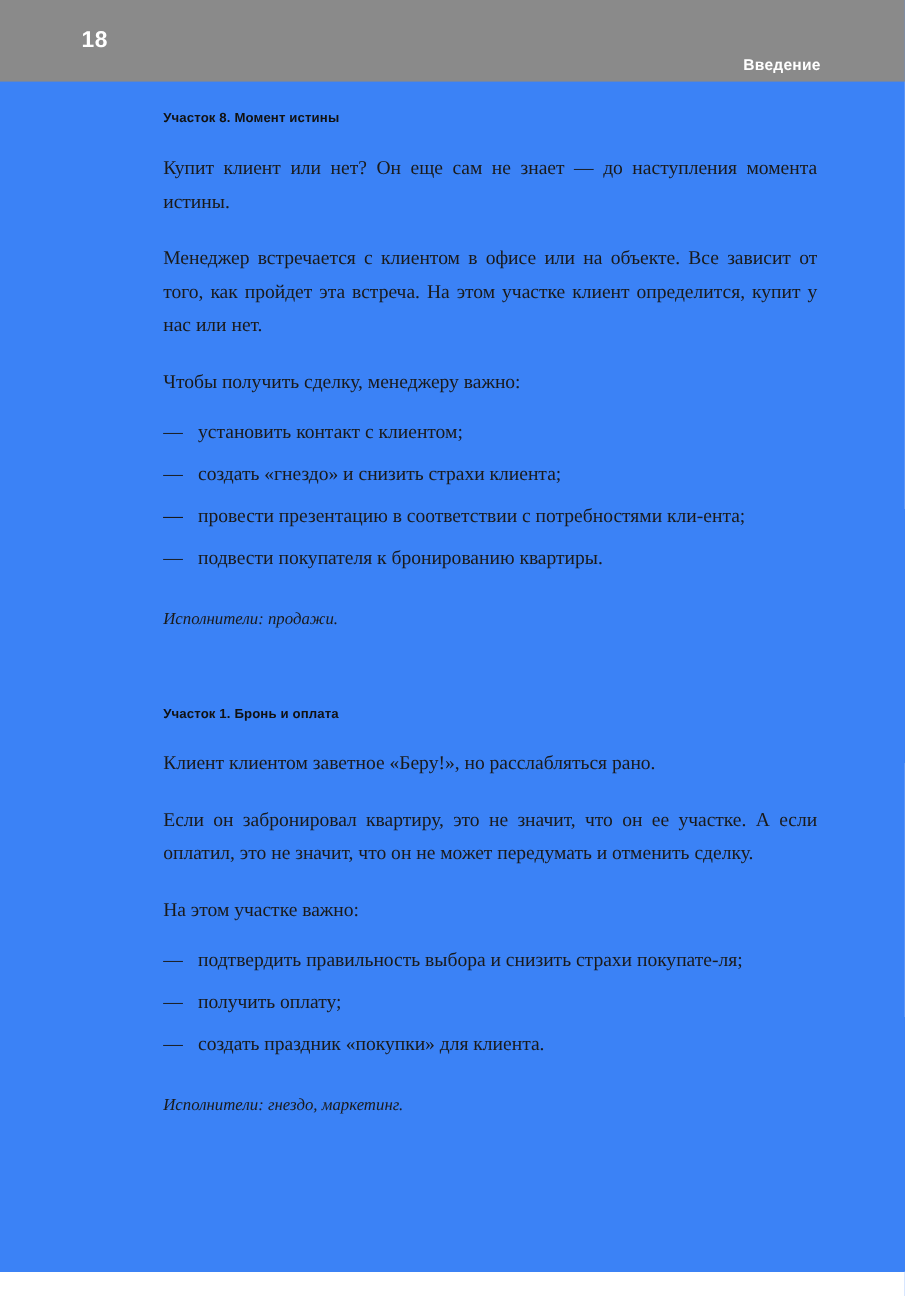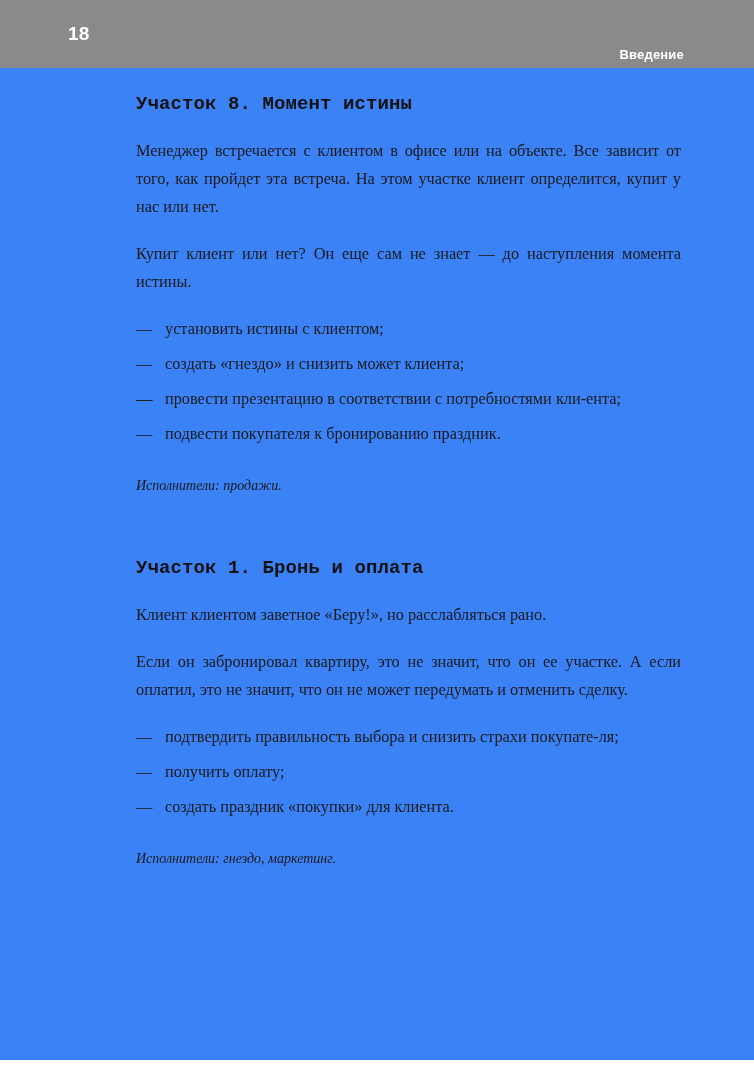--- a/index.html
+++ b/index.html
@@ -63,23 +63,23 @@
   .content {
     position: absolute;
     top: 68px;
     left: 136px;
     width: 545px;
     box-sizing: border-box;
     padding-top: 24px;
   }
 
   h2.section-heading {
-    font-family: Liberation Mono, monospace;
+    font-family: Liberation Sans, sans-serif;
     font-weight: bold;
-    font-size: 19px;
+    font-size: 11px;
     line-height: 1.3;
     margin: 0 0 20px 0;
     color: #111111;
     letter-spacing: 0.1px;
   }
 
   h2.section-heading.second {
     margin-top: 58px;
   }
 
@@ -133,55 +133,57 @@
 
   <div class="header-band">
     <span class="header-page-number">18</span>
     <span class="header-section-title">Введение</span>
   </div>
 
   <div class="content">
 
     <h2 class="section-heading">Участок 8. Момент истины</h2>
 
+    <p class="body-text">Купит клиент или нет? Он еще сам не знает — до наступления момента истины.</p>
+
     <p class="body-text">Менеджер встречается с клиентом в офисе или на объекте. Все зависит от того, как пройдет эта встреча. На этом участке клиент определится, купит у нас или нет.</p>
 
-    <p class="body-text">Купит клиент или нет? Он еще сам не знает — до наступления момента истины.</p>
-
+    <p class="body-text tight">Чтобы получить сделку, менеджеру важно:</p>
 
     <ul class="dash-list">
       <li>
         <span class="dash">—</span>
-        <span>установить истины с клиентом;</span>
-      </li>
-      <li>
-        <span class="dash">—</span>
-        <span>создать «гнездо» и снизить может клиента;</span>
+        <span>установить контакт с клиентом;</span>
+      </li>
+      <li>
+        <span class="dash">—</span>
+        <span>создать «гнездо» и снизить страхи клиента;</span>
       </li>
       <li>
         <span class="dash">—</span>
       </li>
       <li>
         <span class="dash">—</span>
         <span>провести презентацию в соответствии с потребностями кли-ента;</span>
       </li>
       <li>
         <span class="dash">—</span>
-        <span>подвести покупателя к бронированию праздник.</span>
+        <span>подвести покупателя к бронированию квартиры.</span>
       </li>
     </ul>
 
     <p class="performers">Исполнители: продажи.</p>
 
     <h2 class="section-heading second">Участок 1. Бронь и оплата</h2>
 
     <p class="body-text">Клиент клиентом заветное «Беру!», но расслабляться рано.</p>
 
     <p class="body-text">Если он забронировал квартиру, это не значит, что он ее участке. А если оплатил, это не значит, что он не может передумать и отменить сделку.</p>
 
+    <p class="body-text tight">На этом участке важно:</p>
 
     <ul class="dash-list">
       <li>
         <span class="dash">—</span>
         <span>подтвердить правильность выбора и снизить страхи покупате-ля;</span>
       </li>
       <li>
         <span class="dash">—</span>
         <span>получить оплату;</span>
       </li>

